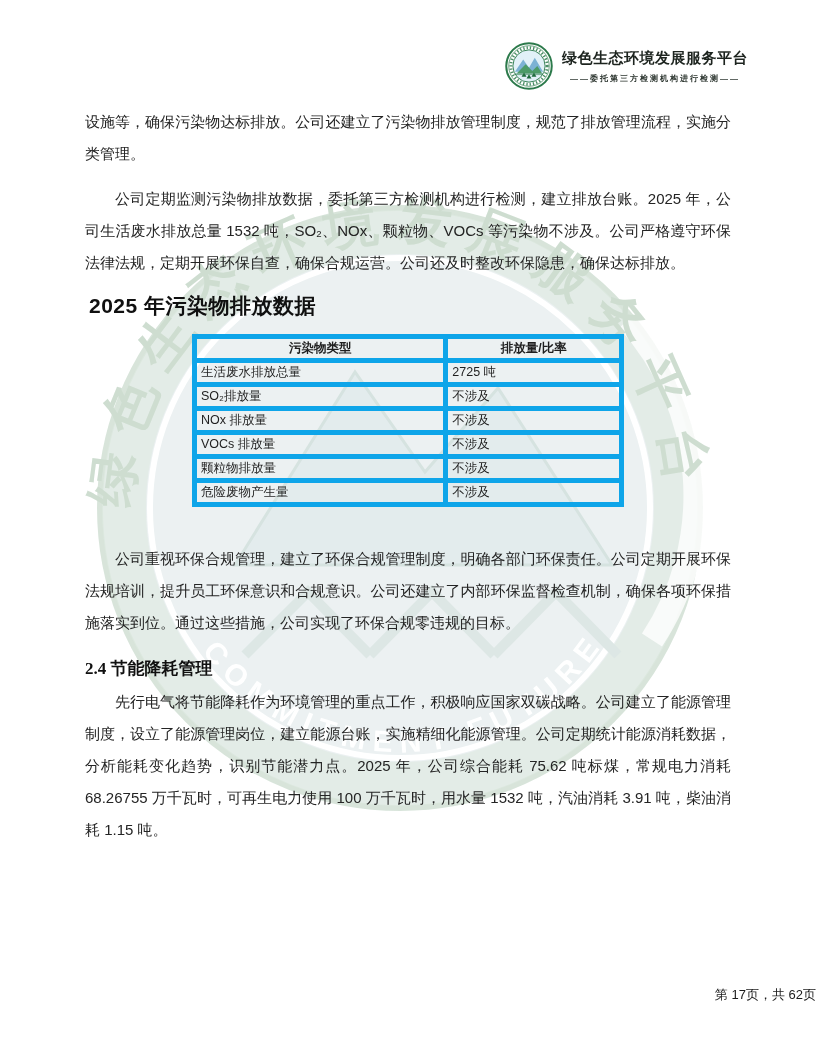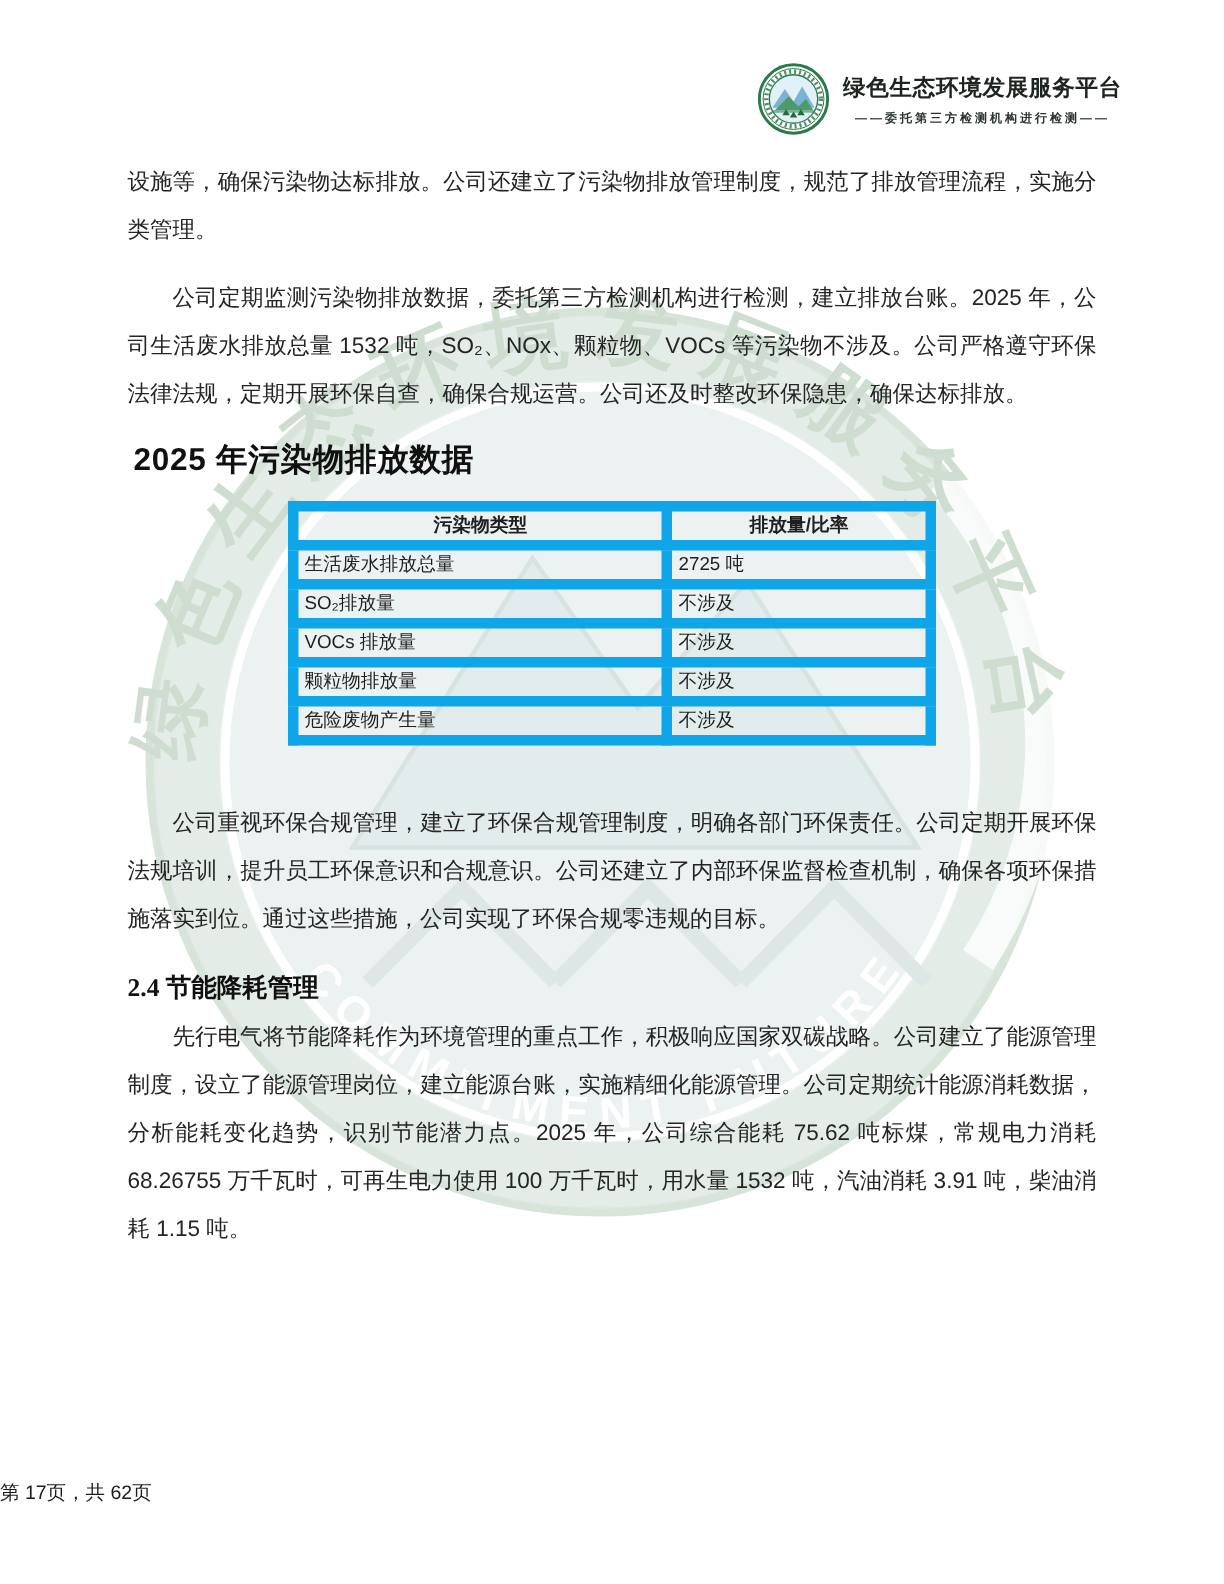--- a/index.html
+++ b/index.html
@@ -46,33 +46,33 @@
     font-size:21px;font-weight:700;color:#101010;letter-spacing:0.5px;
   }
   .emissions{
     border-collapse:collapse;
     margin:0 auto 36px auto;
     width:432px;
     font-size:12.5px;color:#1f1f1f;
     background:transparent;
   }
   .emissions th,.emissions td{
-    border:7px solid #0ea5e9;
+    border:5px solid #0ea5e9;
     vertical-align:middle;
     padding:1px 4px;height:17px;line-height:15px;
   }
   .emissions th{font-weight:700;}
   .h-section{
     margin:18px 0 6px 0;
     font-size:17px;font-weight:700;color:#101010;font-family:Liberation Serif, serif;
   }
   
   .footer{
     position:absolute;left:0;bottom:52px;width:100%;
-    text-align:left;font-size:13px;color:#1c1c1c;z-index:1;
+    text-align:right;font-size:13px;color:#1c1c1c;z-index:1;
   }
 </style>
 </head>
 <body>
 
 <div class="page">
 
   <svg class="watermark" viewBox="0 0 816 1056" xmlns="http://www.w3.org/2000/svg" xmlns:xlink="http://www.w3.org/1999/xlink">
     <g opacity="0.9">
       <circle cx="400" cy="508" r="300" fill="#eaf0f1"></circle>
@@ -131,20 +131,24 @@
       <tbody>
         <tr>
           <td>生活废水排放总量</td>
           <td>2725 吨</td>
         </tr>
         <tr>
           <td>SO₂排放量</td>
           <td>不涉及</td>
         </tr>
         <tr>
+          <td>NOx 排放量</td>
+          <td>不涉及</td>
+        </tr>
+        <tr>
           <td>VOCs 排放量</td>
           <td>不涉及</td>
         </tr>
         <tr>
           <td>颗粒物排放量</td>
           <td>不涉及</td>
         </tr>
         <tr>
           <td>危险废物产生量</td>
           <td>不涉及</td>

